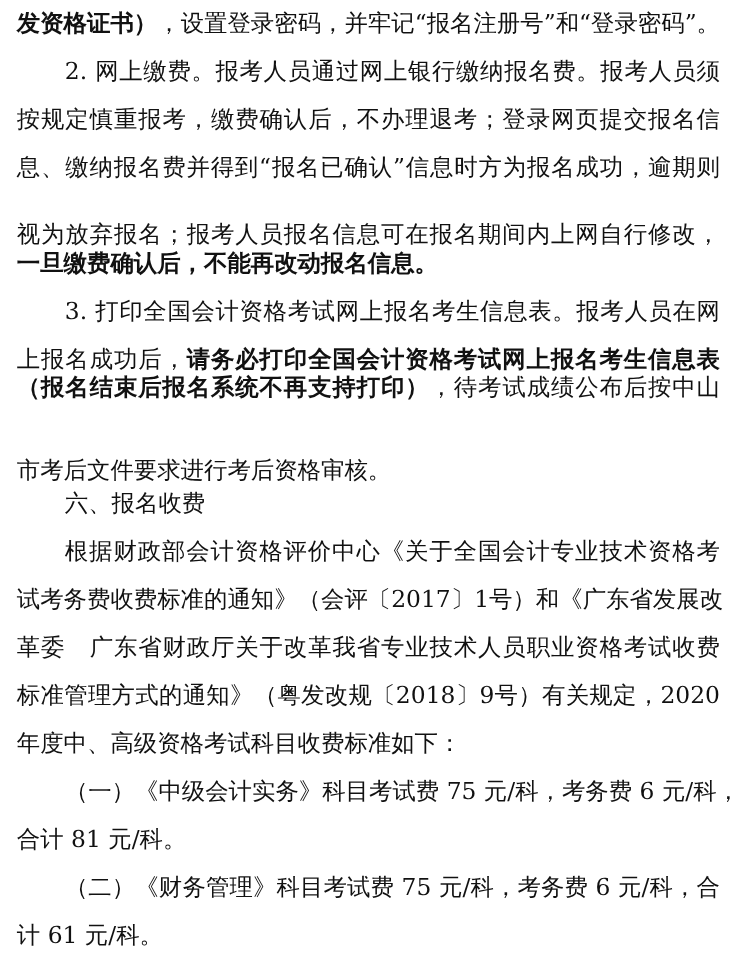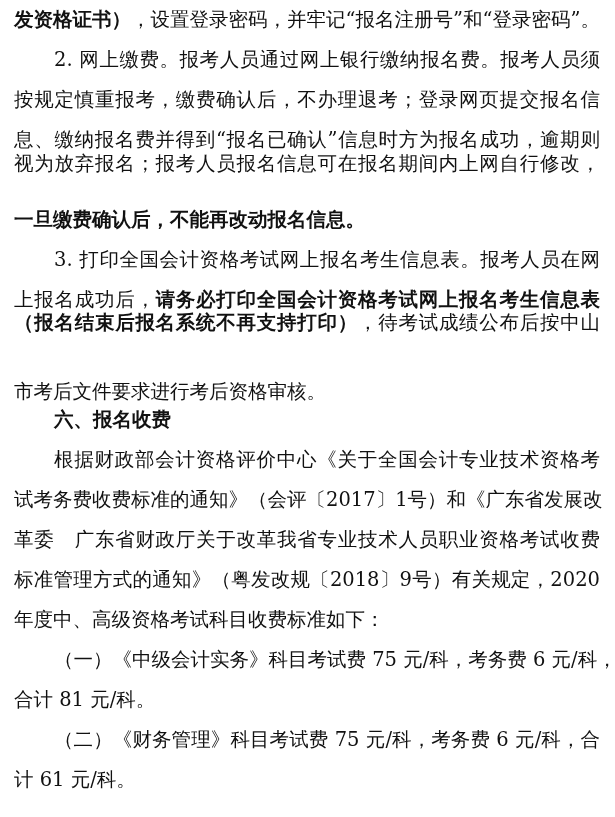--- a/index.html
+++ b/index.html
@@ -13,32 +13,32 @@
     position: absolute; left: 14px; width: 586px;
     height: 40px; line-height: 40px;
     font-size: 19.5px;
     white-space: nowrap;
     text-align: justify; text-align-last: justify;
     letter-spacing: 0;
   }
   .line.indent { left: 54px; width: 546px; }
   .line.last { text-align-last: left; }
   .b { font-weight: bold; font-family: "DejaVu Sans", "Liberation Sans", sans-serif; }
-  .heading { font-weight: bold; font-family: "DejaVu Sans", "Liberation Sans", sans-serif; }
+  .heading { font-weight: normal; font-family: "DejaVu Sans", "Liberation Sans", sans-serif; }
 </style>
 </head>
 <body>
 
 <div class="page">
   <div class="line" style="top:0px"><span class="b">发资格证书）</span><span>，设置登录密码，并牢记“报名注册号”和“登录密码”。</span></div>
 
   <div class="line indent" style="top:40px"><span>2. 网上缴费。报考人员通过网上银行缴纳报名费。报考人员须</span></div>
   <div class="line" style="top:120px"><span>息、缴纳报名费并得到“报名已确认”信息时方为报名成功，逾期则</span></div>
   <div class="line" style="top:80px"><span>按规定慎重报考，缴费确认后，不办理退考；登录网页提交报名信</span></div>
-  <div class="line" style="top:144px"><span>视为放弃报名；报考人员报名信息可在报名期间内上网自行修改，</span></div>
+  <div class="line" style="top:176px"><span>视为放弃报名；报考人员报名信息可在报名期间内上网自行修改，</span></div>
   <div class="line last" style="top:200px"><span class="b">一旦缴费确认后，不能再改动报名信息。</span></div>
 
   <div class="line indent" style="top:240px"><span>3. 打印全国会计资格考试网上报名考生信息表。报考人员在网</span></div>
   <div class="line" style="top:280px"><span>上报名成功后，</span><span class="b">请务必打印全国会计资格考试网上报名考生信息表</span></div>
   <div class="line" style="top:303px"><span class="b">（报名结束后报名系统不再支持打印）</span><span>，待考试成绩公布后按中山</span></div>
   <div class="line last" style="top:372px"><span>市考后文件要求进行考后资格审核。</span></div>
 
   <div class="line indent last heading" style="top:400px"><span>六、报名收费</span></div>
 
   <div class="line indent" style="top:440px"><span>根据财政部会计资格评价中心《关于全国会计专业技术资格考</span></div>

